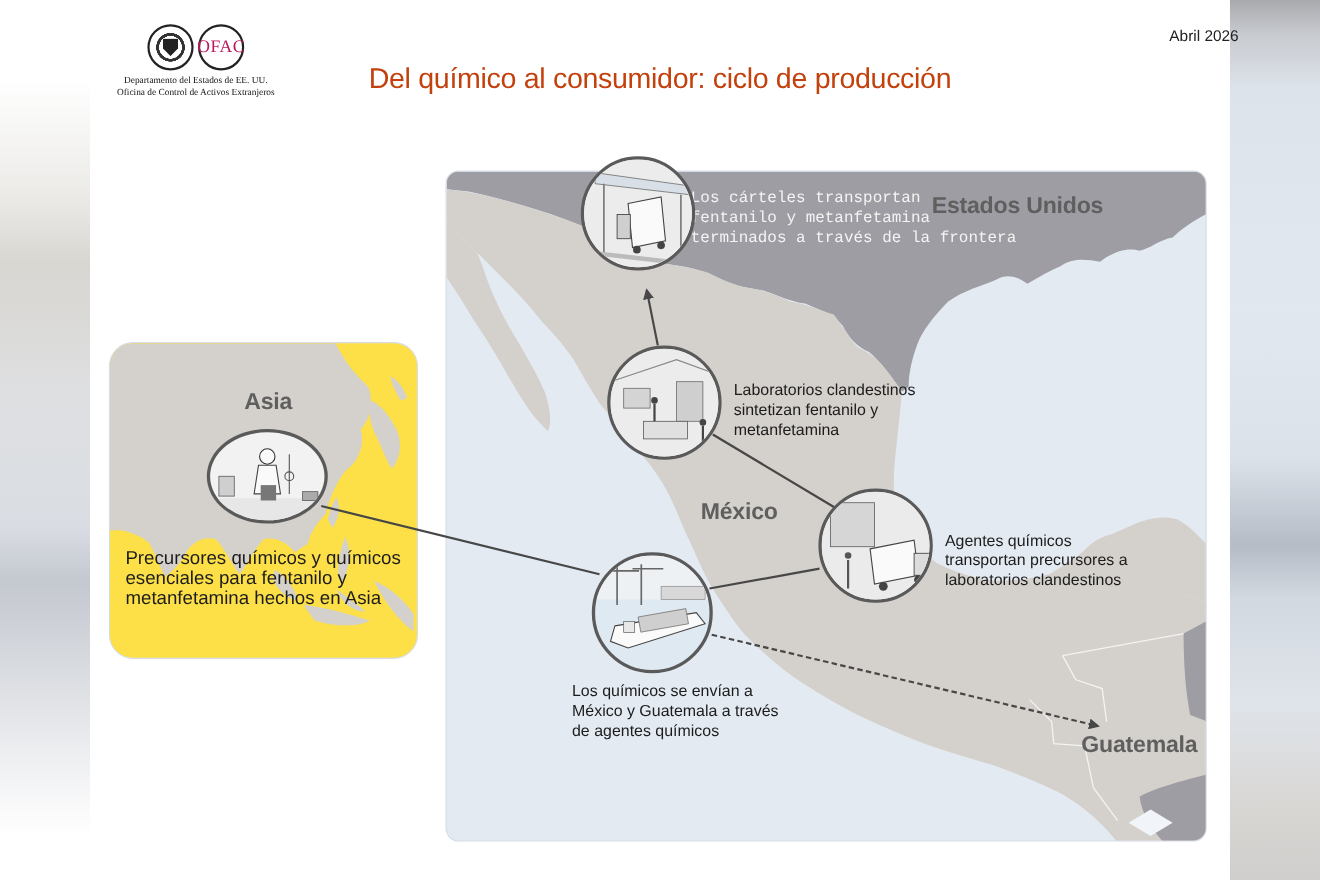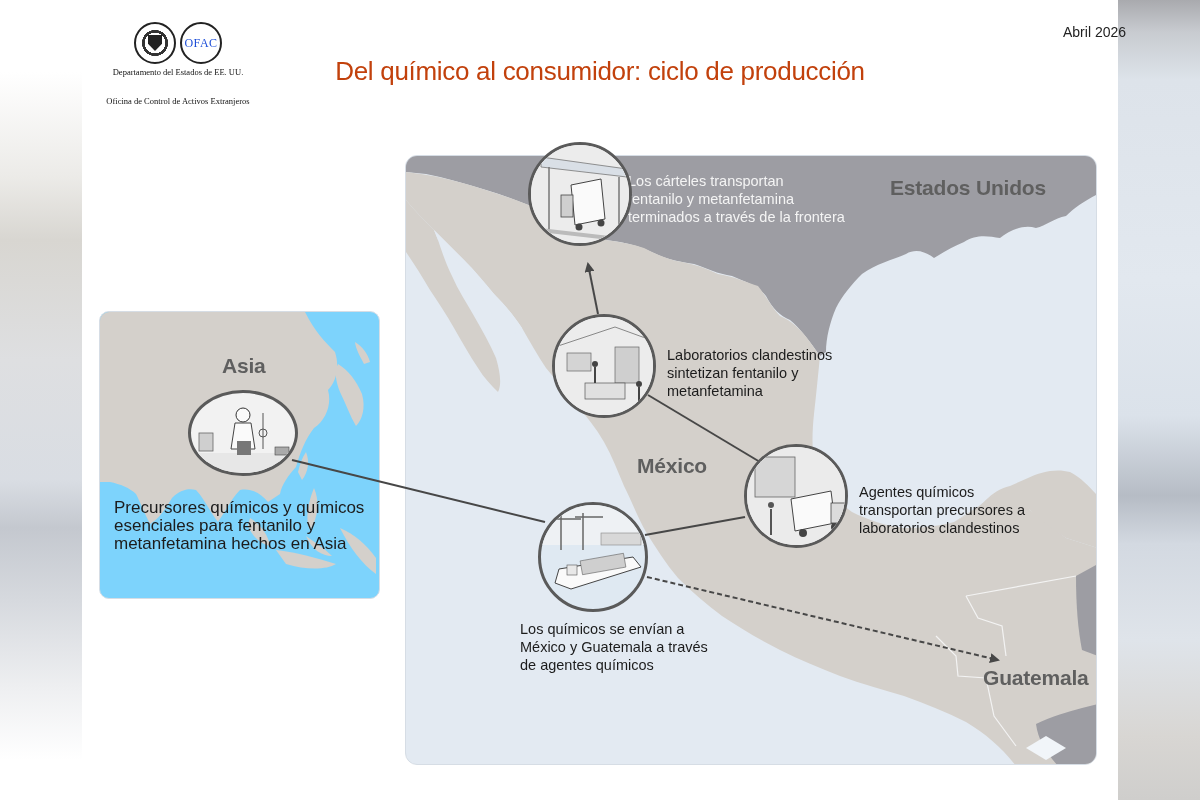--- a/index.html
+++ b/index.html
@@ -23,36 +23,36 @@
   .seal {
     width: 42px; height: 42px; border-radius: 50%;
     border: 2px solid #222; box-sizing: border-box; position: relative;
     display: flex; align-items: center; justify-content: center;
   }
   .seal.treasury { background: radial-gradient(circle, #fff 0 38%, #333 39% 48%, #fff 49% 100%); }
   .seal.treasury::after {
     content: ""; width: 14px; height: 16px; background: #222;
     clip-path: polygon(0 0, 100% 0, 100% 55%, 50% 100%, 0 55%);
   }
-  .seal.ofac span { font-family: "Liberation Serif", serif; font-size: 12px; color: #1d4ed8; letter-spacing: 0.5px; }
+  .seal.ofac span { font-family: "Liberation Serif", serif; font-size: 16px; color: #be185d; letter-spacing: 0.5px; }
   .logo-text {
     font-family: "Liberation Serif", serif; font-size: 8.5px; line-height: 11px;
     color: #111; text-align: center; margin-top: 3px; white-space: nowrap;
   }
 
   .date { position: absolute; left: 1017px; top: 24px; font-size: 14px; color: #222; margin-left: 46px; }
   .title {
     position: absolute; left: 300px; top: 55px; width: 600px;
     text-align: center; font-size: 26px; line-height: 32px; color: #c2410c;
     letter-spacing: -0.3px;
   }
 
   .asia-panel {
     position: absolute; left: 99px; top: 311px; width: 281px; height: 288px;
-    border-radius: 10px; overflow: hidden; background: #7dd3fc;
+    border-radius: 22px; overflow: hidden; background: #fde047;
     border: 1px solid #d6dde5; box-sizing: border-box;
   }
   .asia-panel svg { position: absolute; left: 0; top: 0; }
   .region-label {
     position: absolute; font-weight: bold; color: #5f5f5f; font-size: 21px;
     letter-spacing: -0.2px;
   }
   .caption { position: absolute; font-size: 17px; line-height: 18px; color: #1c1c1c; }
   .caption.light { color: #f4f4f4; }
 
@@ -80,21 +80,21 @@
 <div class="page"></div>
 
 <div class="logo-block">
   <div class="seals">
     <div class="seal treasury"></div>
     <div class="seal ofac">
       <span>OFAC</span>
     </div>
   </div>
   <div class="logo-text">Departamento del Estados de EE. UU.</div>
-  <div class="logo-text" style="margin-top:18px">Oficina de Control de Activos Extranjeros</div>
+  <div class="logo-text" style="margin-top:0">Oficina de Control de Activos Extranjeros</div>
 </div>
 
 <div class="date">Abril 2026</div>
 
 <div class="title">
   <div>Del químico al consumidor: ciclo de producción</div>
 </div>
 
 <div class="asia-panel">
   <svg width="281" height="288" viewBox="0 0 281 288">
@@ -132,25 +132,25 @@
     <path d="M670,420 L692,408 L692,500 L676,494 C672,474 670,450 670,420 Z" fill="#9d9da3"></path>
     <path d="M630,568 C646,560 662,556 676,552 L692,548 L692,610 L652,610 C640,596 632,584 630,568 Z" fill="#9d9da3"></path>
 
     <path d="M530,480 L550,500 L552,520 L580,522 L588,560 L610,590" fill="none" stroke="#f3f3f3" stroke-width="1.2"></path>
     <path d="M560,440 L670,420" fill="none" stroke="#f3f3f3" stroke-width="1.2"></path>
     <path d="M560,440 L572,462 L596,470 L600,500" fill="none" stroke="#f3f3f3" stroke-width="1.2"></path>
 
     <path d="M640,580 L660,592 L640,604 L620,592 Z" fill="#f1f5f9"></path>
   </svg>
 
-  <div class="region-label" style="left:484px; top:20px;">Estados Unidos</div>
+  <div class="region-label" style="left:441px; top:20px;">Estados Unidos</div>
   <div class="region-label" style="left:231px; top:298px;">México</div>
   <div class="region-label" style="left:577px; top:510px;text-align:center;">Guatemala</div>
 
-  <div class="caption light" style="left:222px; top:16px; font-size:14.5px;">
+  <div class="caption light" style="left:222px; top:16px; font-size:14.5px;font-family:Liberation Mono, monospace;">
     <div>Los cárteles transportan</div>
     <div>fentanilo y metanfetamina</div>
     <div>terminados a través de la frontera</div>
   </div>
   <div class="caption" style="left:261px; top:190px; font-size:14.5px;">
     <div>Laboratorios clandestinos</div>
     <div>sintetizan fentanilo y</div>
     <div>metanfetamina</div>
   </div>
   <div class="caption" style="left:114px; top:464px; font-size:14.5px;">

